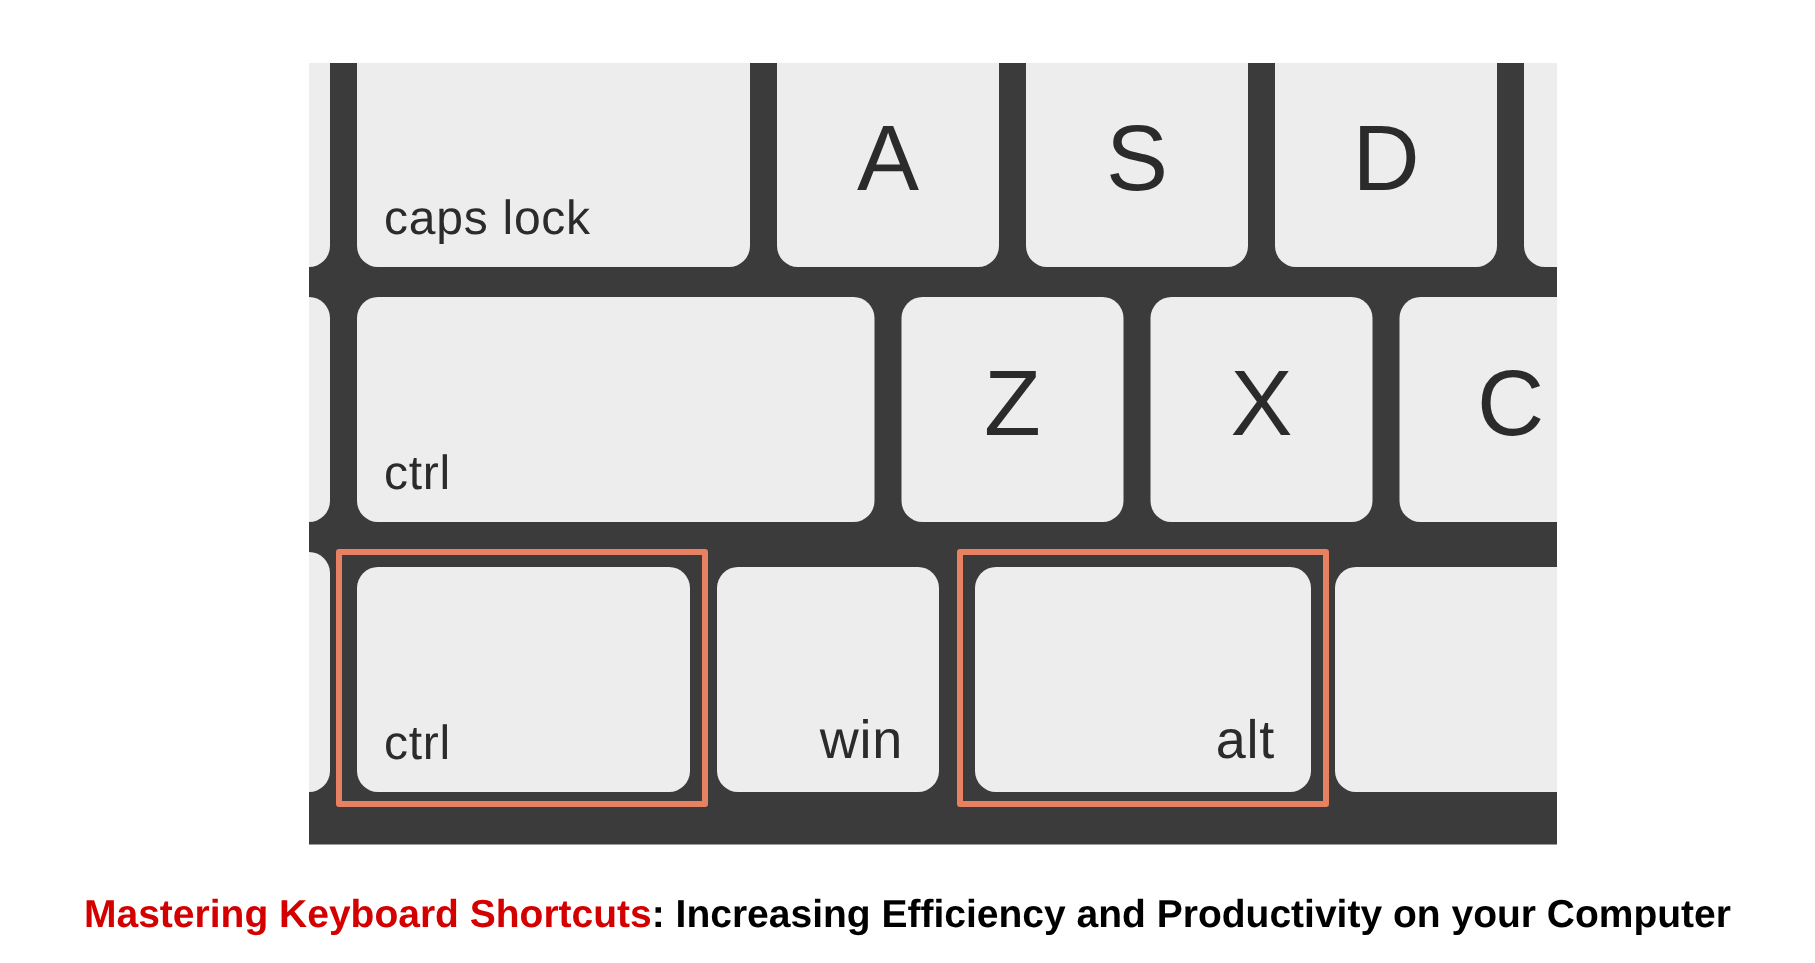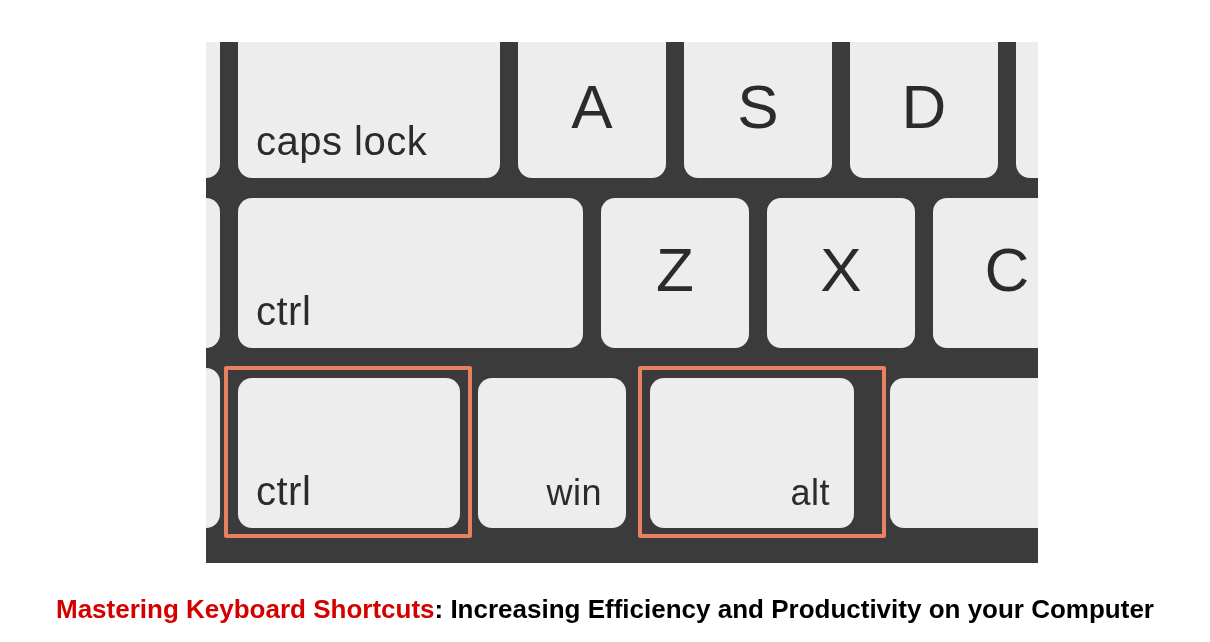--- a/index.html
+++ b/index.html
@@ -27,21 +27,21 @@
   .key {
     position: absolute;
     background: #ededed;
     border-radius: 14px;
     color: #2b2b2b;
   }
   .key .label-bl {
     position: absolute;
     left: 18px;
     bottom: 14px;
-    font-size: 40px;
+    font-size: 32px;
     font-weight: 300;
     letter-spacing: 0.5px;
   }
   .key .label-br {
     position: absolute;
     right: 24px;
     bottom: 14px;
     font-size: 36px;
     font-weight: 300;
     letter-spacing: 0.5px;
@@ -126,21 +126,21 @@
     <div class="key" style="left:-14px; top:326px; width:28px; height:160px;"></div>
 
     <div class="key" style="left:32px; top:336px; width:222px; height:150px;">
       <span class="label-bl">ctrl</span>
     </div>
 
     <div class="key" style="left:272px; top:336px; width:148px; height:150px;">
       <span class="label-br">win</span>
     </div>
 
-    <div class="key" style="left:444px; top:336px; width:204px; height:150px;">
+    <div class="key" style="left:444px; top:336px; width:224px; height:150px;">
       <span class="label-br">alt</span>
     </div>
 
     <div class="key" style="left:684px; top:336px; width:200px; height:150px; border-top-right-radius:0; border-bottom-right-radius:0;"></div>
 
     <div class="highlight" style="left:18px; top:324px; width:248px; height:172px;"></div>
     <div class="highlight" style="left:432px; top:324px; width:248px; height:172px;"></div>
 
   </div>
 

